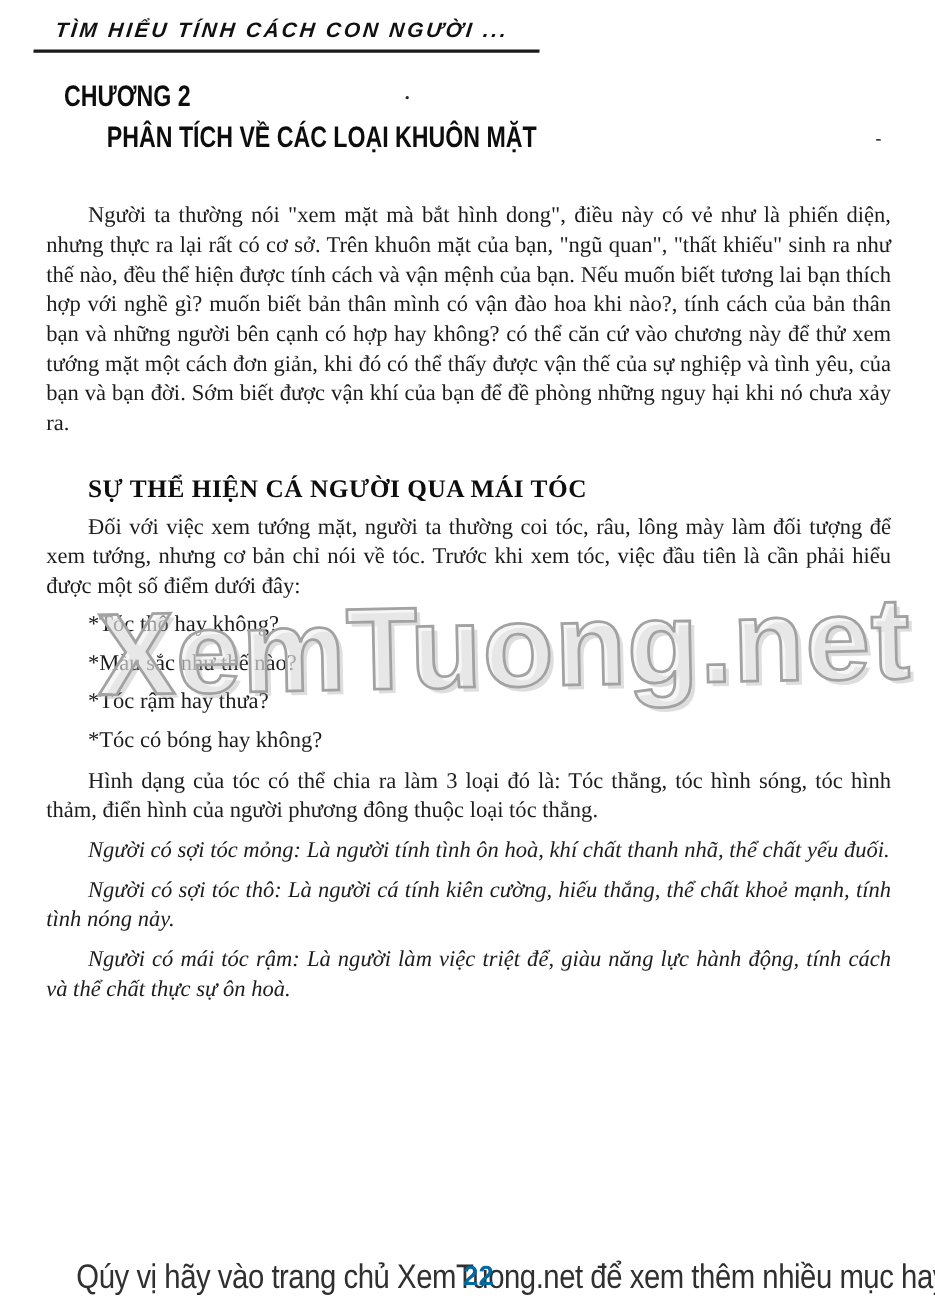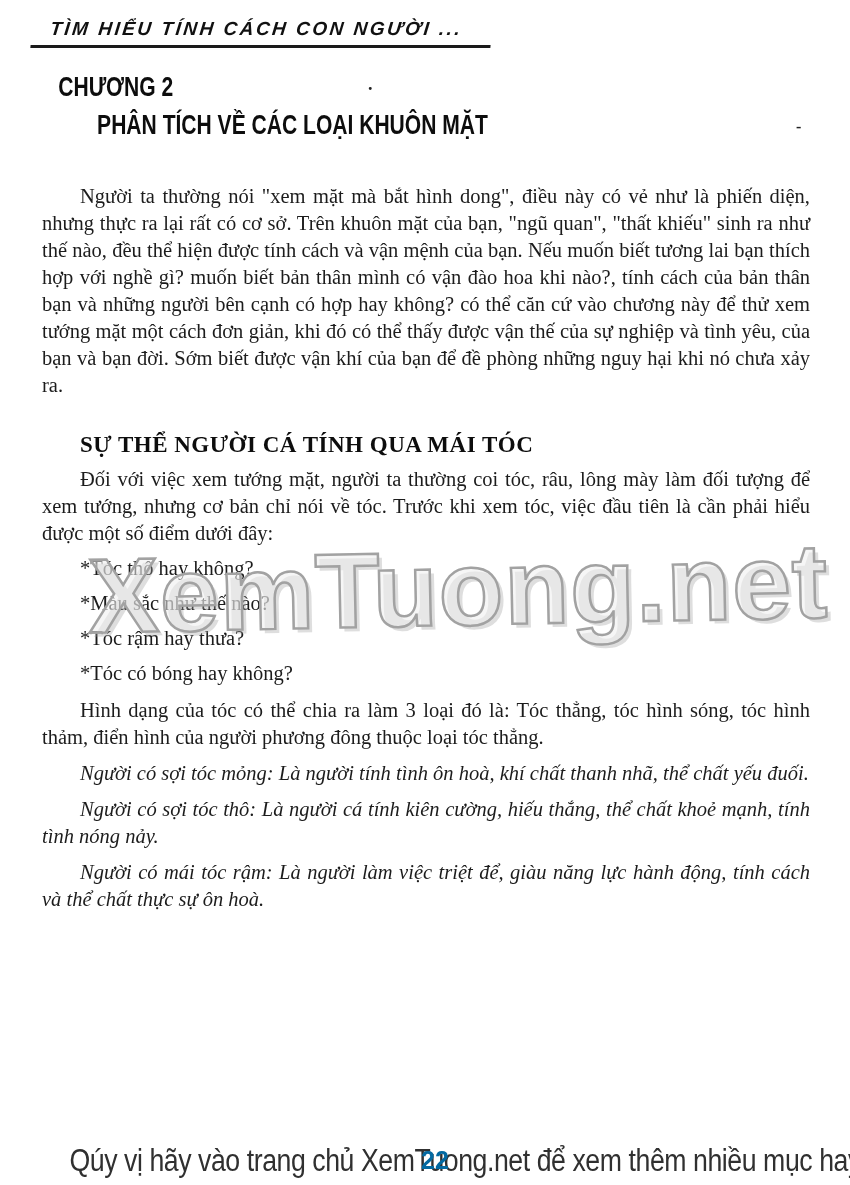--- a/index.html
+++ b/index.html
@@ -137,21 +137,21 @@
     </div>
     <div>
       <span class="chapter-title">PHÂN TÍCH VỀ CÁC LOẠI KHUÔN MẶT</span>
     </div>
   </div>
 
   <div class="body-text">
 
     <p class="para intro">Người ta thường nói "xem mặt mà bắt hình dong", điều này có vẻ như là phiến diện, nhưng thực ra lại rất có cơ sở. Trên khuôn mặt của bạn, "ngũ quan", "thất khiếu" sinh ra như thế nào, đều thể hiện được tính cách và vận mệnh của bạn. Nếu muốn biết tương lai bạn thích hợp với nghề gì? muốn biết bản thân mình có vận đào hoa khi nào?, tính cách của bản thân bạn và những người bên cạnh có hợp hay không? có thể căn cứ vào chương này để thử xem tướng mặt một cách đơn giản, khi đó có thể thấy được vận thế của sự nghiệp và tình yêu, của bạn và bạn đời. Sớm biết được vận khí của bạn để đề phòng những nguy hại khi nó chưa xảy ra.</p>
 
-    <h2 class="section-heading">SỰ THỂ NGƯỜI CÁ TÍNH QUA MÁI TÓC</h2>
+    <h2 class="section-heading">SỰ THỂ HIỆN CÁ NGƯỜI QUA MÁI TÓC</h2>
 
 
     <p class="para">Đối với việc xem tướng mặt, người ta thường coi tóc, râu, lông mày làm đối tượng để xem tướng, nhưng cơ bản chỉ nói về tóc. Trước khi xem tóc, việc đầu tiên là cần phải hiểu được một số điểm dưới đây:</p>
 
     <ul class="hair-questions">
       <li>*Tóc thô hay không?</li>
       <li>*Màu sắc như thế nào?</li>
       <li>*Tóc rậm hay thưa?</li>
       <li>*Tóc có bóng hay không?</li>
     </ul>

